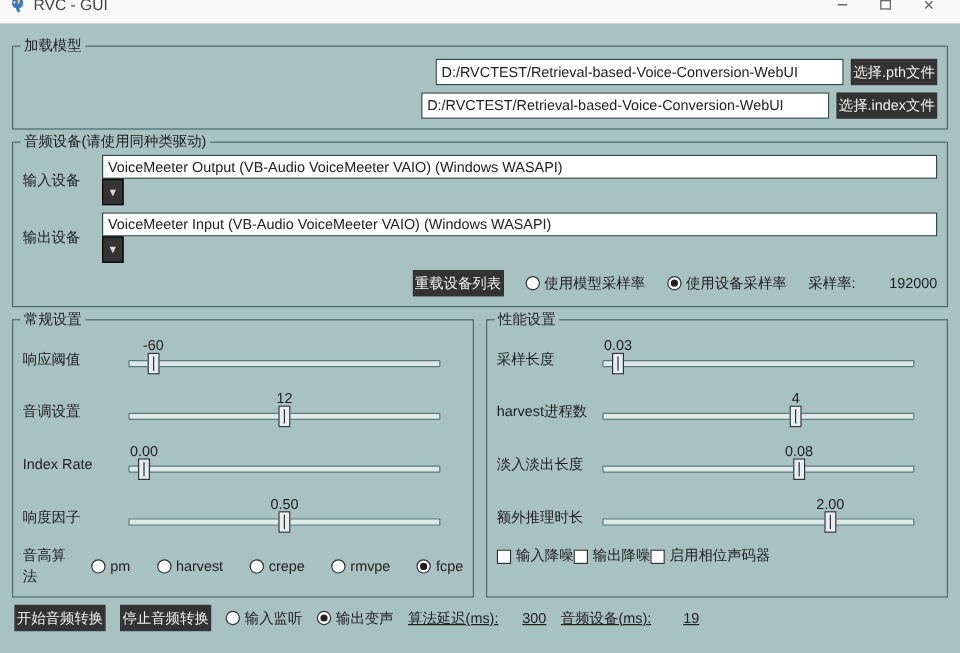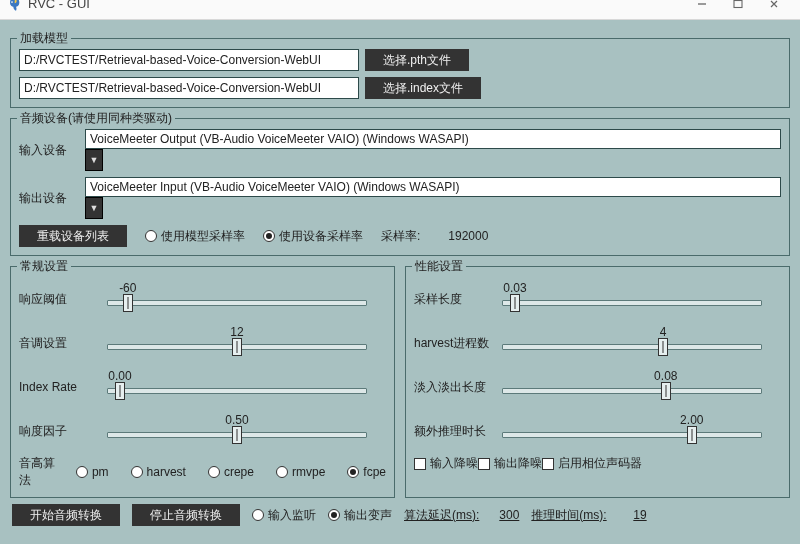--- a/index.html
+++ b/index.html
@@ -36,24 +36,24 @@
     background:#a8c1c1; padding:0 3px;
     font-size:12px; color:#222;
   }
   
   .txt {
     background:#fff; border:1px solid #2d4a4a; height:22px;
     padding:2px 4px; font-size:12px; color:#222;
   }
   .btn-dark {
     background:#333; color:#f0f0f0; border:none;
-    height:22px; padding:0 18px; font-size:12px;
+    height:22px; padding:0 2px; font-size:12px;
     display:inline-flex; align-items:center; justify-content:center;
   }
-  .row { display:flex; align-items:center; gap:6px; margin-bottom:6px; }
+  .row { display:flex; align-items:center; gap:6px; margin-bottom:6px;justify-content:flex-end; }
   .lbl { font-size:12px; color:#222; }
   .combo { display:flex; width:100%;flex-direction:column; }
   .combo-inp { flex:1; }
   .combo-btn {
     width:18px; height:22px; background:#333; color:#ddd;
     display:flex; align-items:center; justify-content:center;
     font-size:9px; border:1px solid #000;
   }
   .radio, .check {
     width:12px; height:12px; border:1px solid #333; display:inline-block;
@@ -299,18 +299,18 @@
     </span>
     <span class="rcwrap">
       <span class="radio on"></span>
       <span>输出变声</span>
     </span>
     <span class="metric">
       <span class="lbl">算法延迟(ms):</span>
       <span class="lbl val">300</span>
     </span>
     <span class="metric">
-      <span class="lbl">推理时间(ms):</span>
+      <span class="lbl">音频设备(ms):</span>
       <span class="lbl val">19</span>
     </span>
   </div>
 
 </div>
 
 </body></html>

